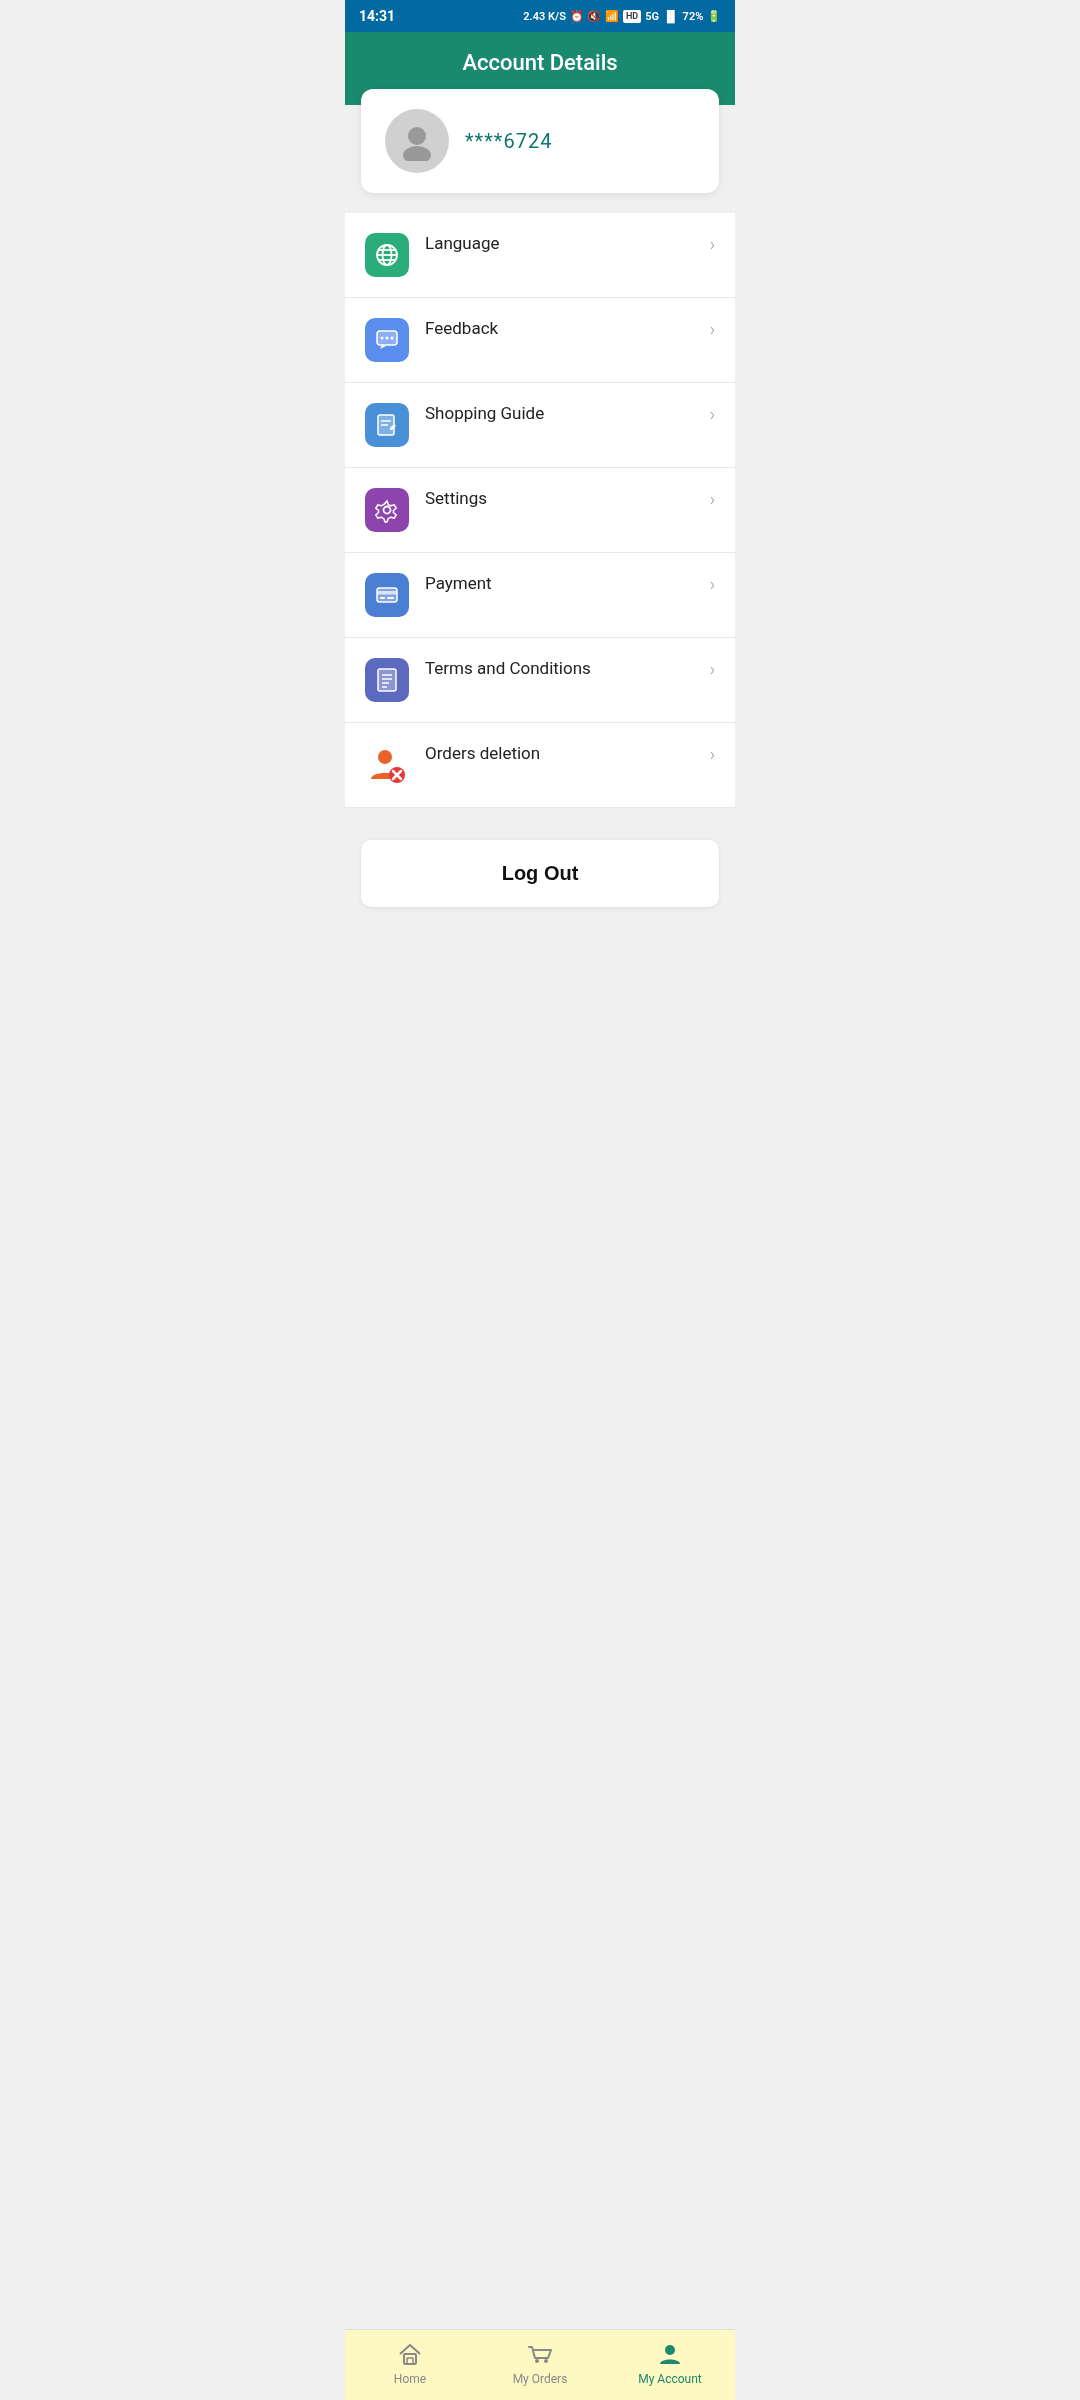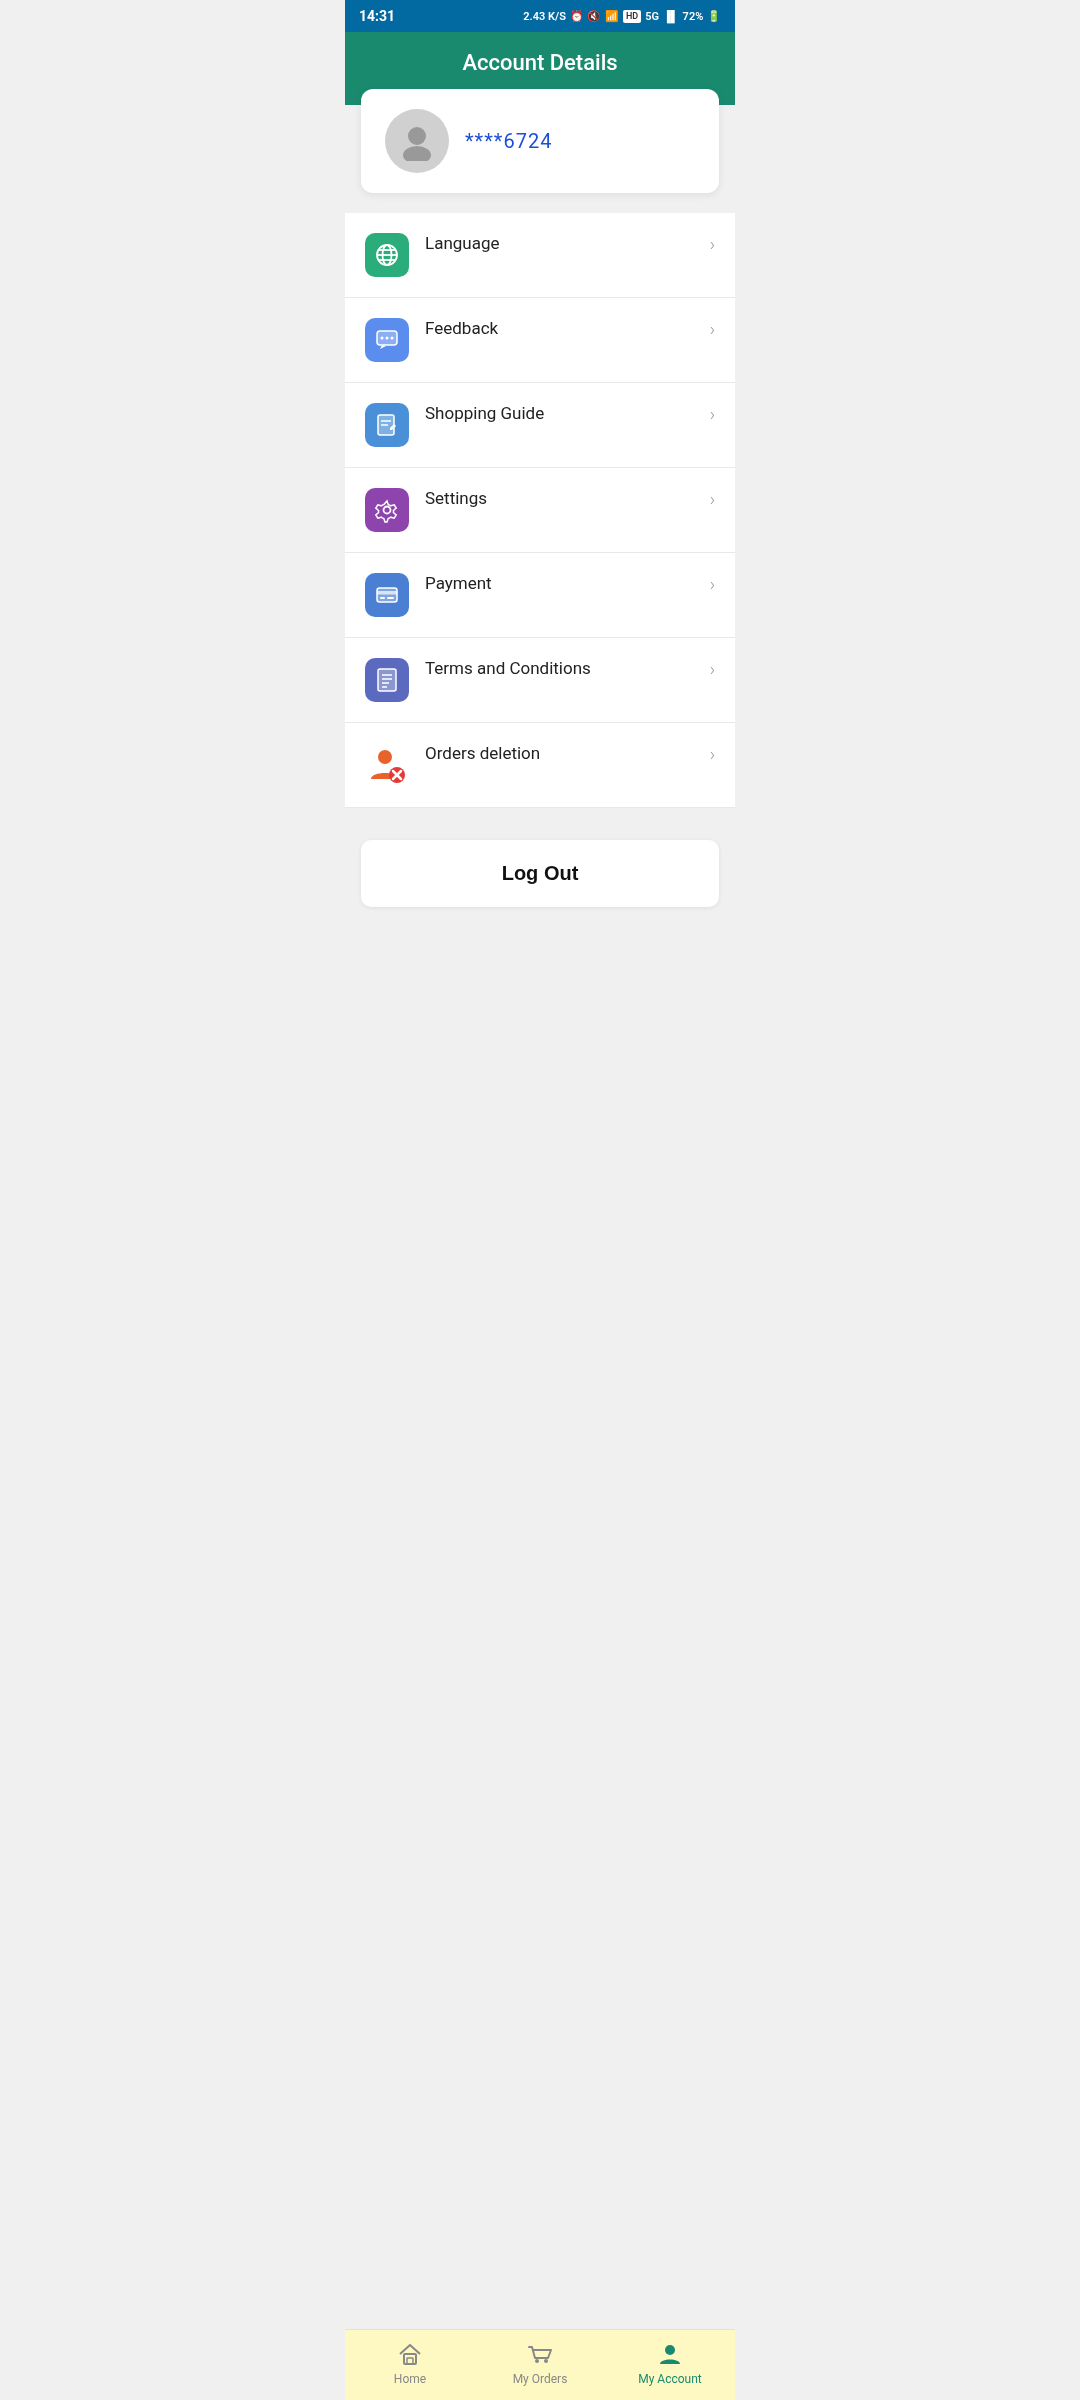--- a/index.html
+++ b/index.html
@@ -63,21 +63,21 @@
       border-radius: 50%;
       background: #d0d0d0;
       display: flex;
       align-items: center;
       justify-content: center;
       flex-shrink: 0;
     }
     .avatar-svg { width: 40px; height: 40px; }
     .profile-phone {
       font-size: 20px;
-      color: #1d4ed8;
+      color: #0f766e;
       font-weight: 400;
       letter-spacing: 1px;
     }
 
     
     .menu-section {
       background: #f0f0f0;
       margin-top: 20px;
     }
     .menu-item {

